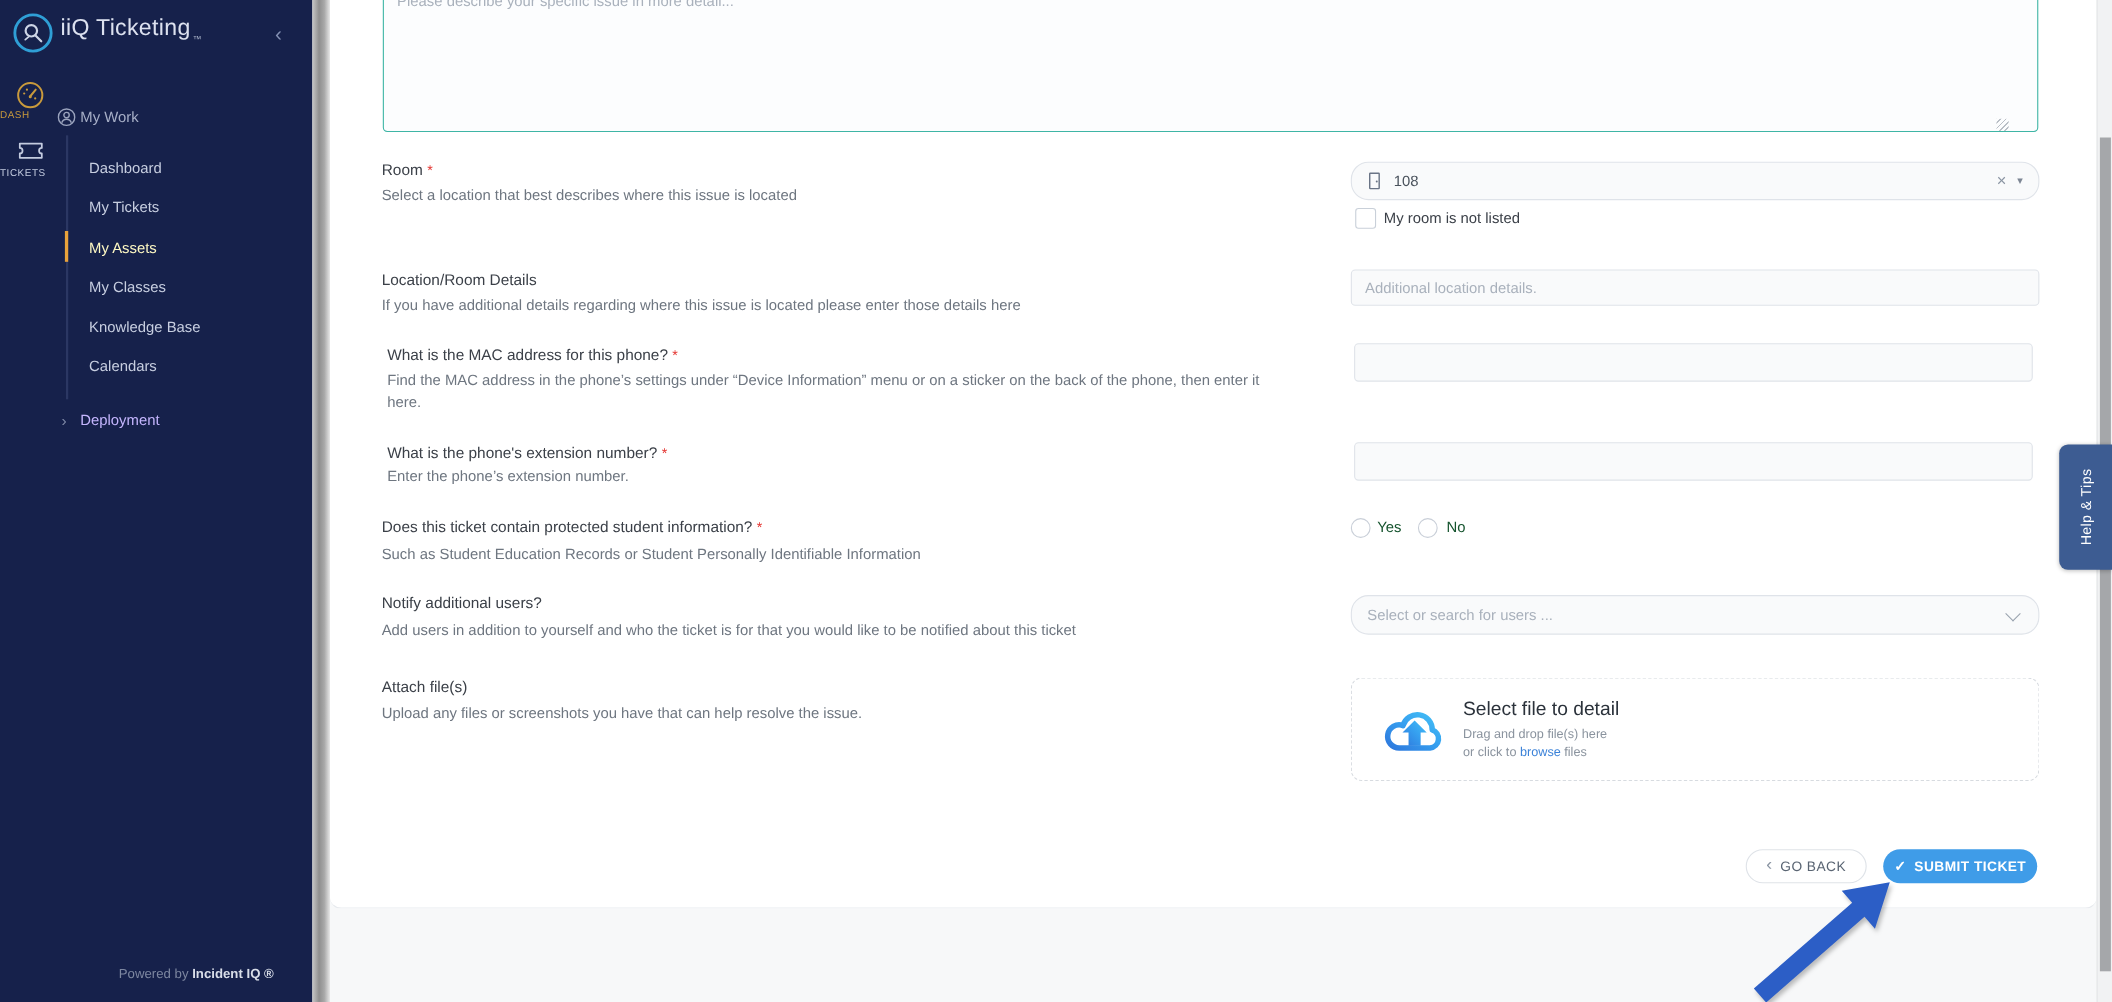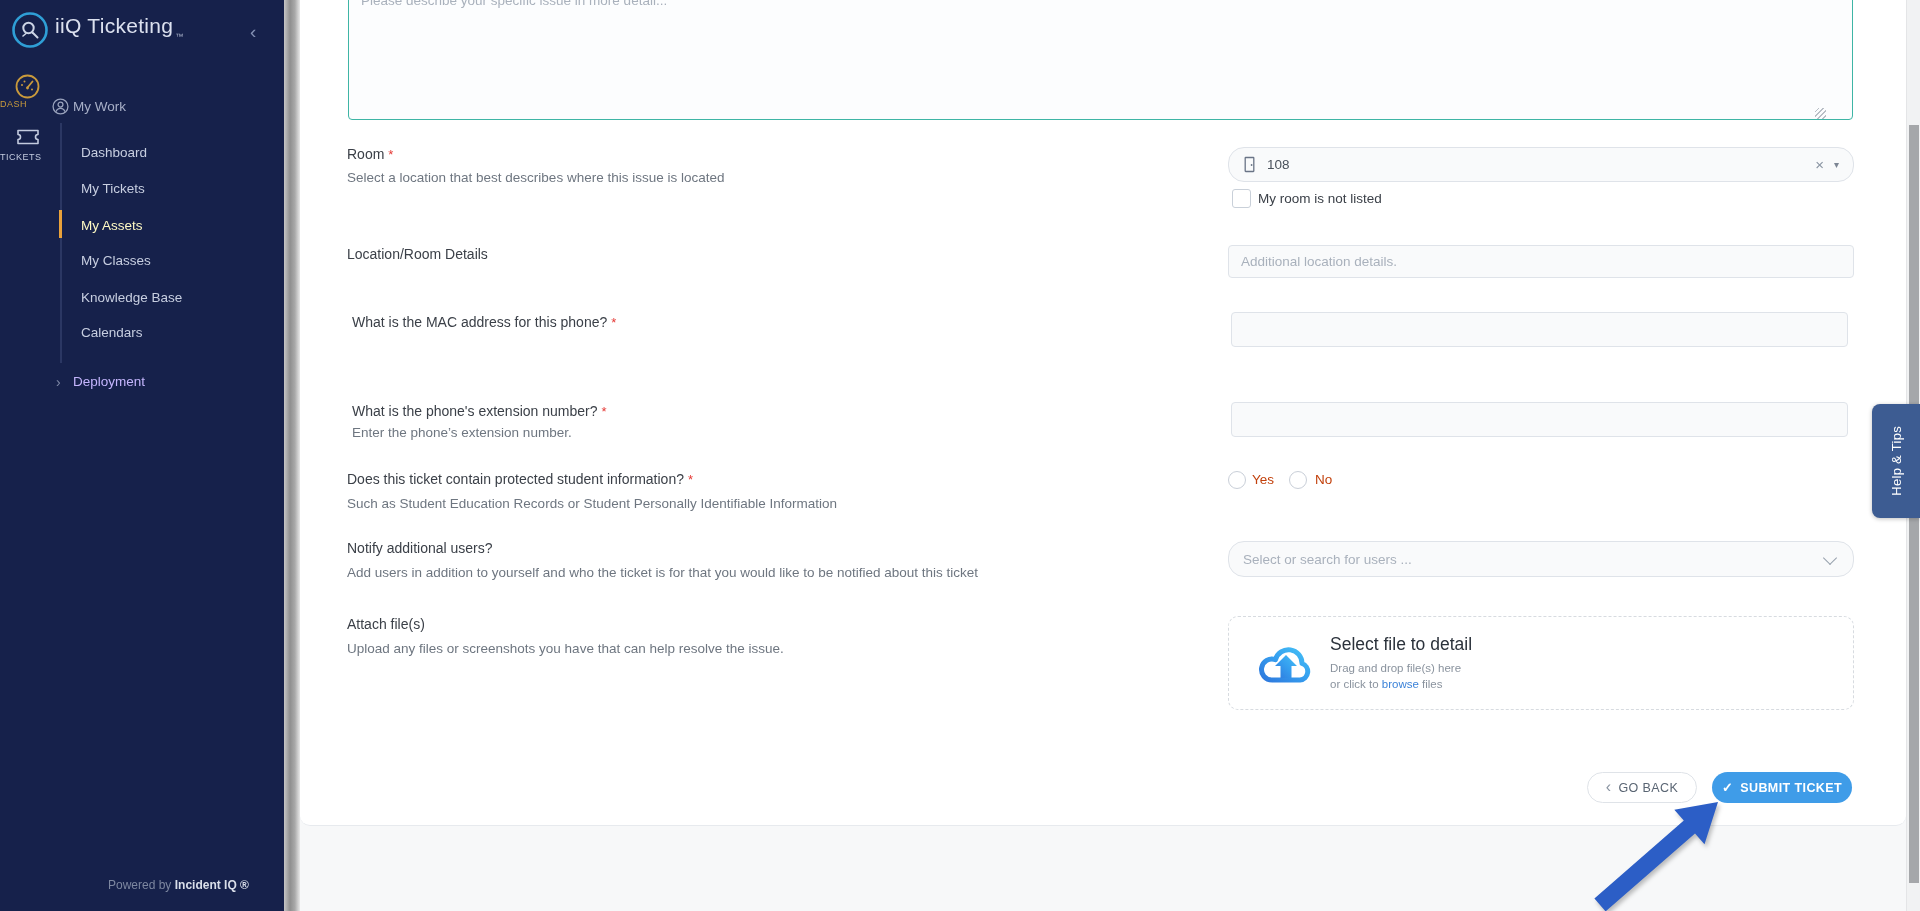--- a/index.html
+++ b/index.html
@@ -55,21 +55,21 @@
     display:flex;align-items:center;cursor:pointer;}
   .select-box .value{font-size:13.5px;color:#4a525c;}
   .select-box .ph{font-size:13.5px;color:#a9b1bc;}
   .clear-x{color:#8a94a2;font-size:15px;line-height:1;cursor:pointer;}
   .caret{color:#7d8694;font-size:10px;line-height:1;cursor:pointer;}
   .chev-down{width:9px;height:9px;border-right:1.6px solid #98a1ad;border-bottom:1.6px solid #98a1ad;
     transform:rotate(45deg);position:absolute;right:18px;top:11px;}
 
   .checkbox{width:17px;height:17px;border:1px solid #c9d0d9;border-radius:3px;background:#fff;cursor:pointer;}
   .radio{width:16px;height:16px;border:1px solid #c9cfd8;border-radius:50%;background:#fff;cursor:pointer;}
-  .opt-label{font-size:13.5px;color:#c2410c;}
+  .opt-label{font-size:13.5px;color:#14532d;}
 
   .attach-box{left:928px;top:616px;width:624px;height:92px;border:1.5px dashed #d7dbe0;border-radius:10px;
     background:#fff;cursor:pointer;}
   .attach-title{left:1030px;top:634px;font-size:17.5px;color:#2b323b;}
   .attach-sub{font-size:11.5px;color:#8a939e;}
   .attach-link{color:#3b82d8;cursor:pointer;}
 
   .btn{position:absolute;height:31px;border-radius:16px;display:flex;align-items:center;justify-content:center;
     gap:7px;cursor:pointer;font-family:"Liberation Sans",sans-serif;border:none;}
   .btn-back{left:1287px;top:772px;width:110px;background:#fff;border:1px solid #dfe3e8;color:#5a6573;
@@ -162,23 +162,25 @@
         </svg>
       </span>
       <span class="value" style="margin-left:10px;">108</span>
       <span class="clear-x" style="margin-left:auto;">×</span>
       <span class="caret" style="margin:0 14px 0 10px;">▾</span>
     </div>
     <div class="abs checkbox" style="left:932px;top:189px;"></div>
     <div class="abs opt-label" style="left:958px;top:191px;color:#3b4048;">My room is not listed</div>
 
     <div class="abs f-label" style="left:47px;top:246px;">Location/Room Details</div>
+    <div class="abs f-desc" style="left:47px;top:270px;">If you have additional details regarding where this issue is located please enter those details here</div>
     <input class="pill-input" style="left: 928px; top: 245px; width: 600px; height: 31px;" placeholder="Additional location details.">
 
     <div class="abs f-label" style="left:52px;top:314px;"><span>What is the MAC address for this phone?</span><span class="req">*</span></div>
+    <div class="abs f-desc" style="left:52px;top:336px;width:820px;line-height:1.5;">Find the MAC address in the phone’s settings under “Device Information” menu or on a sticker on the back of the phone, then enter it here.</div>
     <input class="pill-input" style="left: 931px; top: 312px; width: 591px; height: 33px;">
 
     <div class="abs f-label" style="left:52px;top:403px;"><span>What is the phone's extension number?</span><span class="req">*</span></div>
     <div class="abs f-desc" style="left:52px;top:425px;">Enter the phone’s extension number.</div>
     <input class="pill-input" style="left: 931px; top: 402px; width: 591px; height: 33px;">
 
     <div class="abs f-label" style="left:47px;top:471px;"><span>Does this ticket contain protected student information?</span><span class="req">*</span></div>
     <div class="abs f-desc" style="left:47px;top:496px;">Such as Student Education Records or Student Personally Identifiable Information</div>
     <div class="abs radio" style="left:928px;top:471px;"></div>
     <div class="abs opt-label" style="left:952px;top:472px;">Yes</div>

